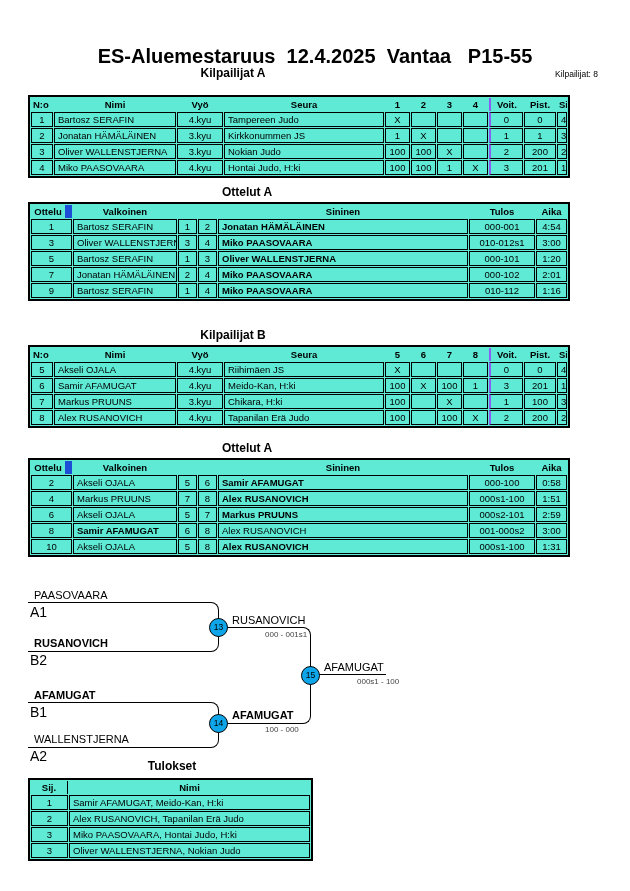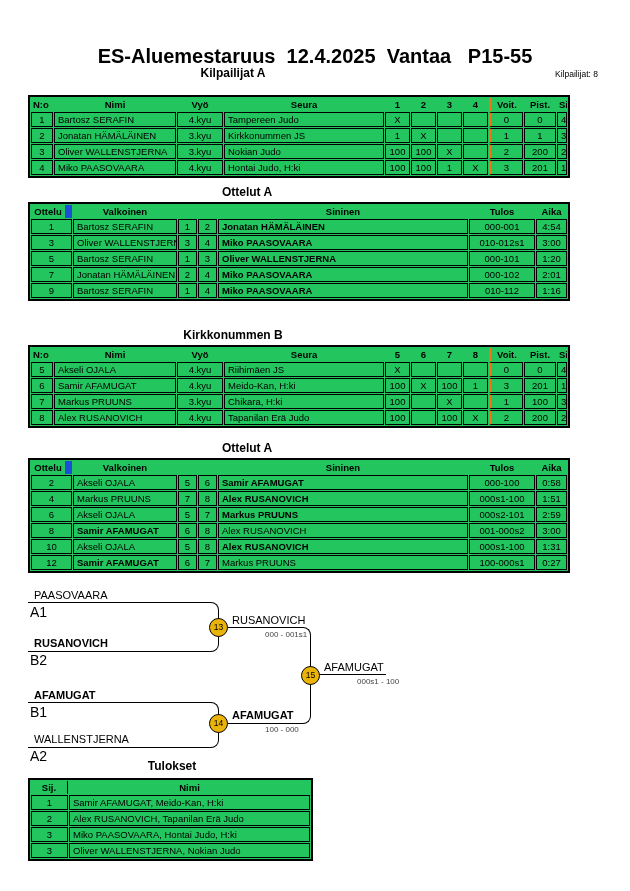--- a/index.html
+++ b/index.html
@@ -12,21 +12,21 @@
     font-size:20px; font-weight:bold; white-space:pre;
   }
   .heading { position:absolute; font-size:12px; font-weight:bold; transform:translateX(-50%); white-space:nowrap; }
   .h-pool-a   { left:233px; top:66px; }
   .h-matches-a{ left:247px; top:185px; }
   .h-pool-b   { left:233px; top:328px; }
   .h-matches-b{ left:247px; top:441px; }
   .h-results  { left:172px; top:759px; }
   .count { position:absolute; top:69px; left:0; width:598px; text-align:right; font-size:8.5px; }
 
-  table { position:absolute; left:28px; border:2px solid #000; border-collapse:separate; border-spacing:1px; table-layout:fixed; background:#22c55e; }
+  table { position:absolute; left:28px; border:2px solid #000; border-collapse:separate; border-spacing:1px; table-layout:fixed; background:#5eead4; }
   .t-a  { top:95px;  width:542px; }
   .t-ma { top:202px; width:542px; }
   .t-b  { top:345px; width:542px; }
   .t-mb { top:458px; width:542px; }
   .t-r  { top:778px; width:285px; }
   th { font-size:9.5px; font-weight:bold; padding:1px 2px; height:11px; line-height:11px; border:none; text-align:center;
        overflow:hidden; white-space:nowrap; }
   td { font-size:9.5px; padding:1px 3px; height:11px; line-height:11px; border:1px solid #000; text-align:center;
        overflow:hidden; white-space:nowrap; }
   .win { font-weight:bold; }
@@ -34,21 +34,21 @@
   
   .rr th:nth-child(1){ width:18px; text-align:left; }
   .rr th:nth-child(2){ width:118px; }
   .rr th:nth-child(3){ width:42px; }
   .rr th:nth-child(4){ width:156px; }
   .rr th:nth-child(5),.rr th:nth-child(6),.rr th:nth-child(7),.rr th:nth-child(8){ width:21px; }
   .rr th:nth-child(9){ width:28px; }
   .rr th:nth-child(10){ width:28px; }
   .rr td:nth-child(2),.rr td:nth-child(4){ text-align:left; }
   .rr td:nth-child(5),.rr td:nth-child(6),.rr td:nth-child(7),.rr td:nth-child(8){ padding:1px 0; }
-  .rr th:nth-child(9),.rr td:nth-child(9){ border-left:2px solid #f97316; }
+  .rr th:nth-child(9),.rr td:nth-child(9){ border-left:2px solid #8b5cf6; }
 
   
   .mt th:nth-child(1){ width:30px; border-right:7px solid #1d4ed8; }
   .mt th:nth-child(2){ width:100px;text-align:center; }
   .mt th:nth-child(3),.mt th:nth-child(4){ width:15px; }
   .mt th:nth-child(5){ width:246px;text-align:center; }
   .mt th:nth-child(6){ width:62px; }
   .mt td:nth-child(2),.mt td:nth-child(5){ text-align:left; }
 
   
@@ -59,21 +59,21 @@
   .bpair { position:absolute; left:28px; width:190px; border:1px solid #000; border-left:none;
            border-radius:0 8px 8px 0; }
   .bpair1 { top:602px; height:48px; }
   .bpair2 { top:702px; height:44px; }
   .belbow13 { position:absolute; left:226px; top:627px; width:84px; height:48px;
               border-top:1px solid #000; border-right:1px solid #000; border-top-right-radius:8px; }
   .belbow14 { position:absolute; left:226px; top:676px; width:84px; height:47px;
               border-bottom:1px solid #000; border-right:1px solid #000; border-bottom-right-radius:8px; }
   .bline15 { position:absolute; left:318px; top:674px; width:68px; height:0; border-top:1px solid #000; }
   .bcircle { position:absolute; width:17px; height:17px; border:1px solid #000; border-radius:50%;
-             background:#eab308; font-size:8.5px; line-height:17px; text-align:center; z-index:2; }
+             background:#0ea5e9; font-size:8.5px; line-height:17px; text-align:center; z-index:2; }
   .c13 { left:209px; top:618px; }
   .c14 { left:209px; top:714px; }
   .c15 { left:301px; top:666px; }
   .bname  { position:absolute; font-size:11px; white-space:nowrap; }
   .bseed  { position:absolute; font-size:14px; }
   .bscore { position:absolute; font-size:8px; color:#444; white-space:nowrap;padding-left:32px; }
   .bold { font-weight:bold; }
   .e1 { left:34px; top:589px; }  .s1 { left:30px; top:604px; }
   .e2 { left:34px; top:637px; }  .s2 { left:30px; top:652px; }
   .e3 { left:34px; top:689px; }  .s3 { left:30px; top:704px; }
@@ -218,21 +218,21 @@
           <td>Bartosz SERAFIN</td>
           <td>1</td>
           <td>4</td>
           <td class="win">Miko PAASOVAARA</td>
           <td>010-112</td>
           <td>1:16</td>
         </tr>
       </tbody>
     </table>
 
-  <div class="heading h-pool-b">Kirkkonummen B</div>
+  <div class="heading h-pool-b">Kilpailijat B</div>
   <table class="rr t-b">
       <thead>
         <tr>
           <th>N:o</th>
           <th>Nimi</th>
           <th>Vyö</th>
           <th>Seura</th>
           <th>5</th>
           <th>6</th>
           <th>7</th>
@@ -350,29 +350,20 @@
         </tr>
         <tr>
           <td>10</td>
           <td>Akseli OJALA</td>
           <td>5</td>
           <td>8</td>
           <td class="win">Alex RUSANOVICH</td>
           <td>000s1-100</td>
           <td>1:31</td>
         </tr>
-        <tr>
-          <td>12</td>
-          <td class="win">Samir AFAMUGAT</td>
-          <td>6</td>
-          <td>7</td>
-          <td>Markus PRUUNS</td>
-          <td>100-000s1</td>
-          <td>0:27</td>
-        </tr>
       </tbody>
     </table>
 
   <div class="bpair bpair1"></div>
   <div class="bpair bpair2"></div>
   <div class="belbow13"></div>
   <div class="belbow14"></div>
   <div class="bline15"></div>
 
   <div class="bcircle c13">13</div>

